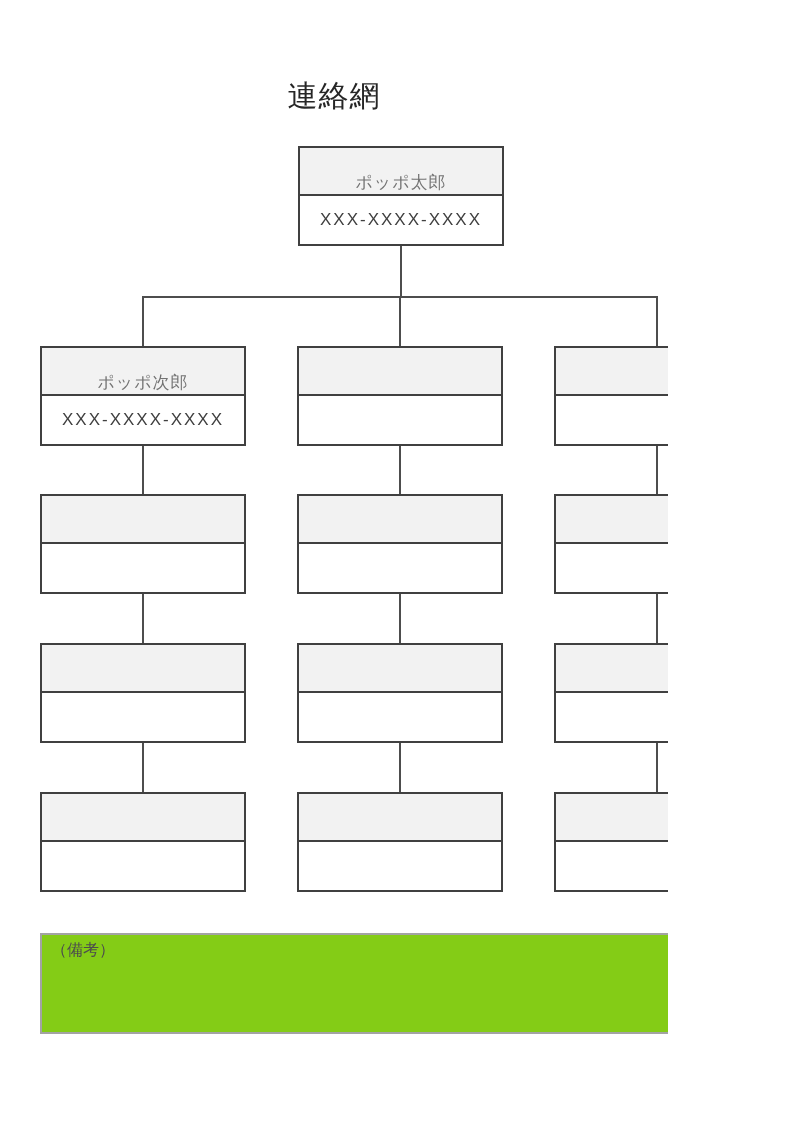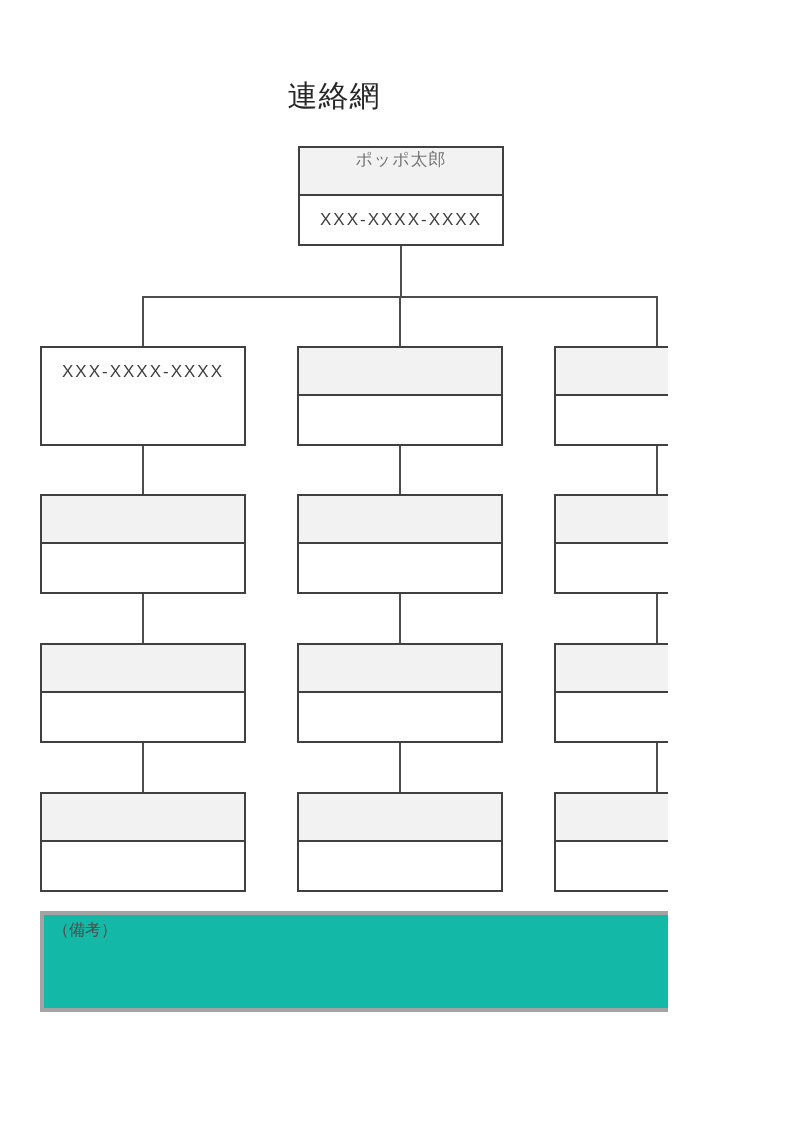--- a/index.html
+++ b/index.html
@@ -10,33 +10,33 @@
   .page-title{
     position:absolute;left:0;right:0;top:76px;text-align:center;
     font-size:30px;font-weight:300;color:#262626;letter-spacing:1px;
   }
   .node{
     position:absolute;width:206px;height:100px;box-sizing:border-box;
     border:2px solid #404040;background:#ffffff;
   }
   .node-header{
     height:46px;background:#f2f2f2;border-bottom:2px solid #404040;
-    display:flex;align-items:flex-start;justify-content:center;
+    display:flex;align-items:flex-end;justify-content:center;
     font-size:17px;font-weight:300;color:#737373;letter-spacing:1px;
   }
   .node-body{
     height:48px;display:flex;align-items:center;justify-content:center;
     font-size:17px;font-weight:400;color:#404040;letter-spacing:2px;
   }
   .conn{position:absolute;background:#4d4d4d;}
   .conn-v{width:2px;}
   .conn-h{height:2px;}
   .remarks{
-    position:absolute;left:40px;top:911px;width:720px;height:101px;
-    box-sizing:border-box;border:4px solid #a3a3a3;background:#14b8a6;
+    position:absolute;left:40px;top:933px;width:720px;height:101px;
+    box-sizing:border-box;border:2px solid #a3a3a3;background:#84cc16;
   }
   .remarks-label{
     padding:5px 9px;font-size:16px;font-weight:300;color:#4d4d4d;
   }
 </style>
 </head>
 <body>
 
 <div class="page">
 
@@ -63,20 +63,23 @@
 
   <div class="conn conn-v" style="left:399px;top:446px;height:48px;"></div>
   <div class="conn conn-v" style="left:399px;top:594px;height:49px;"></div>
   <div class="conn conn-v" style="left:399px;top:743px;height:49px;"></div>
 
   <div class="conn conn-v" style="left:656px;top:446px;height:48px;"></div>
   <div class="conn conn-v" style="left:656px;top:594px;height:49px;"></div>
   <div class="conn conn-v" style="left:656px;top:743px;height:49px;"></div>
 
   <div class="node" style="left:40px;top:346px;">
+    <div class="node-header">
+      <span>ポッポ次郎</span>
+    </div>
     <div class="node-body">
       <span>XXX-XXXX-XXXX</span>
     </div>
   </div>
   <div class="node" style="left:40px;top:494px;">
     <div class="node-header">
       <span></span>
     </div>
     <div class="node-body">
       <span></span>

